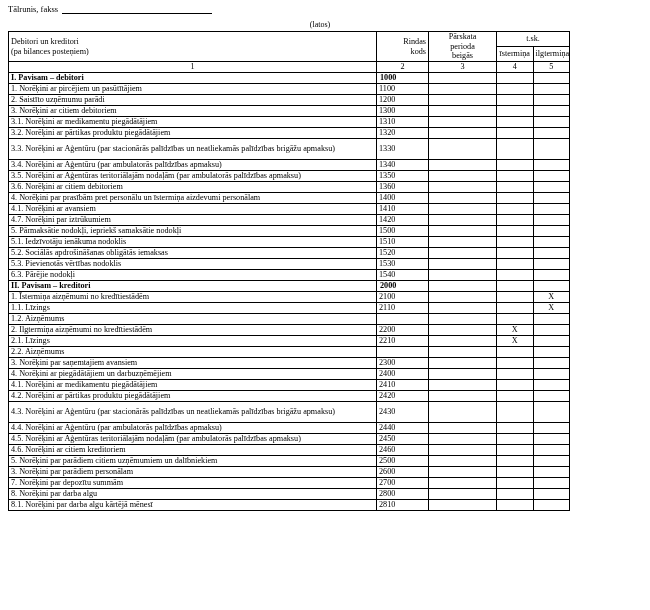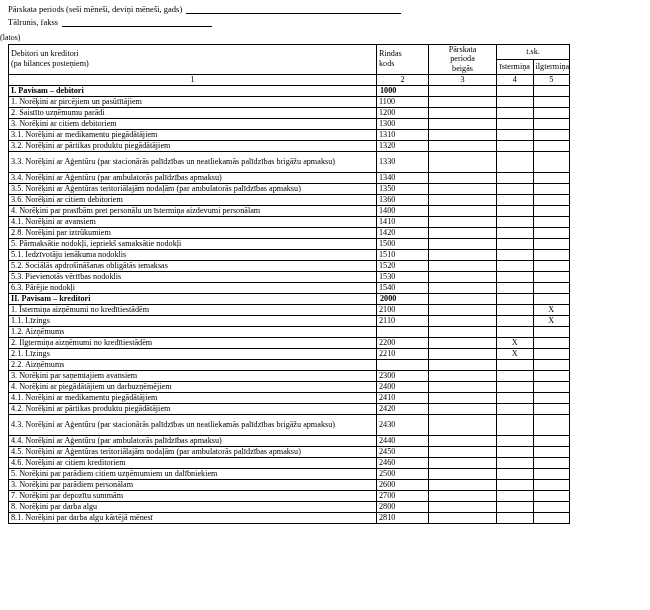--- a/index.html
+++ b/index.html
@@ -15,41 +15,41 @@
 
   
   .hdr{padding:4px 8px 0 8px;}
   .hdr-row{display:flex;align-items:flex-end;margin-bottom:2.5px;font-size:8.5px;}
   .hdr-label{white-space:nowrap;}
   .hdr-line{flex:0 0 auto;border-bottom:1px solid #000;height:9px;margin-left:4px;}
   .line-long{width:215px;}
   .line-mid{width:175px;}
   .line-short{width:150px;}
 
-  .units{text-align:left;padding-right:10px;font-size:8px;font-style:normal;margin-top:6px;margin-bottom:2px;}
+  .units{text-align:center;padding-right:10px;font-size:8px;font-style:normal;margin-top:6px;margin-bottom:2px;}
 
   
   table.main{
     border-collapse:collapse;
     margin:0 8px;
     width:502px;
     table-layout:fixed;
   }
   table.main th, table.main td{
     border:1px solid #000;
     padding:0 2px;
     font-size:8.2px;
     line-height:1.18;
     vertical-align:middle;
     height:11px;
     box-sizing:border-box;
   }
   th{font-weight:normal;text-align:center;}
   .c-name{width:368px;text-align:left;padding-left:3px;}
-  .c-code{width:52px;text-align:left;}
+  .c-code{width:52px;text-align:right;}
   .c-end{width:68px;}
   .c-sh{width:73px;text-align:center;}
   .c-lg{width:73px;text-align:left;}
 
   .hdr-cell{height:26px;}
   .numrow td{height:10px;font-size:8px;text-align:center;}
 
   .bold{font-weight:bold;}
   .ital{}
   .sec td{font-weight:bold;height:13px;}
@@ -58,24 +58,20 @@
   .xmark{text-align:center;font-size:8px;}
   .two-line{height:21px;}
   .code-bottom{vertical-align:bottom;padding-bottom:1px;}
 </style>
 </head>
 <body>
 
 <div class="page">
 
   <div class="hdr">
-    <div class="hdr-row">
-      <span class="hdr-label">Pārskata periods (seši mēneši, deviņi mēneši, gads)</span>
-      <span class="hdr-line line-long"></span>
-    </div>
     <div class="hdr-row">
       <span class="hdr-label">Tālrunis, fakss</span>
       <span class="hdr-line line-short"></span>
     </div>
   </div>
 
   <div class="units">(latos)</div>
 
   <table class="main">
     <thead>
@@ -186,21 +182,21 @@
           <td class="c-lg xmark"></td>
         </tr>
         <tr>
           <td class="c-name ital">4.1. Norēķini ar avansiem</td>
           <td class="c-code code ital">1410</td>
           <td class="c-end xmark"></td>
           <td class="c-sh xmark"></td>
           <td class="c-lg xmark"></td>
         </tr>
         <tr>
-          <td class="c-name ital">2.8. Norēķini par iztrūkumiem</td>
+          <td class="c-name ital">4.7. Norēķini par iztrūkumiem</td>
           <td class="c-code code ital">1420</td>
           <td class="c-end xmark"></td>
           <td class="c-sh xmark"></td>
           <td class="c-lg xmark"></td>
         </tr>
         <tr>
           <td class="c-name">5. Pārmaksātie nodokļi, iepriekš samaksātie nodokļi</td>
           <td class="c-code code">1500</td>
           <td class="c-end xmark"></td>
           <td class="c-sh xmark"></td>

